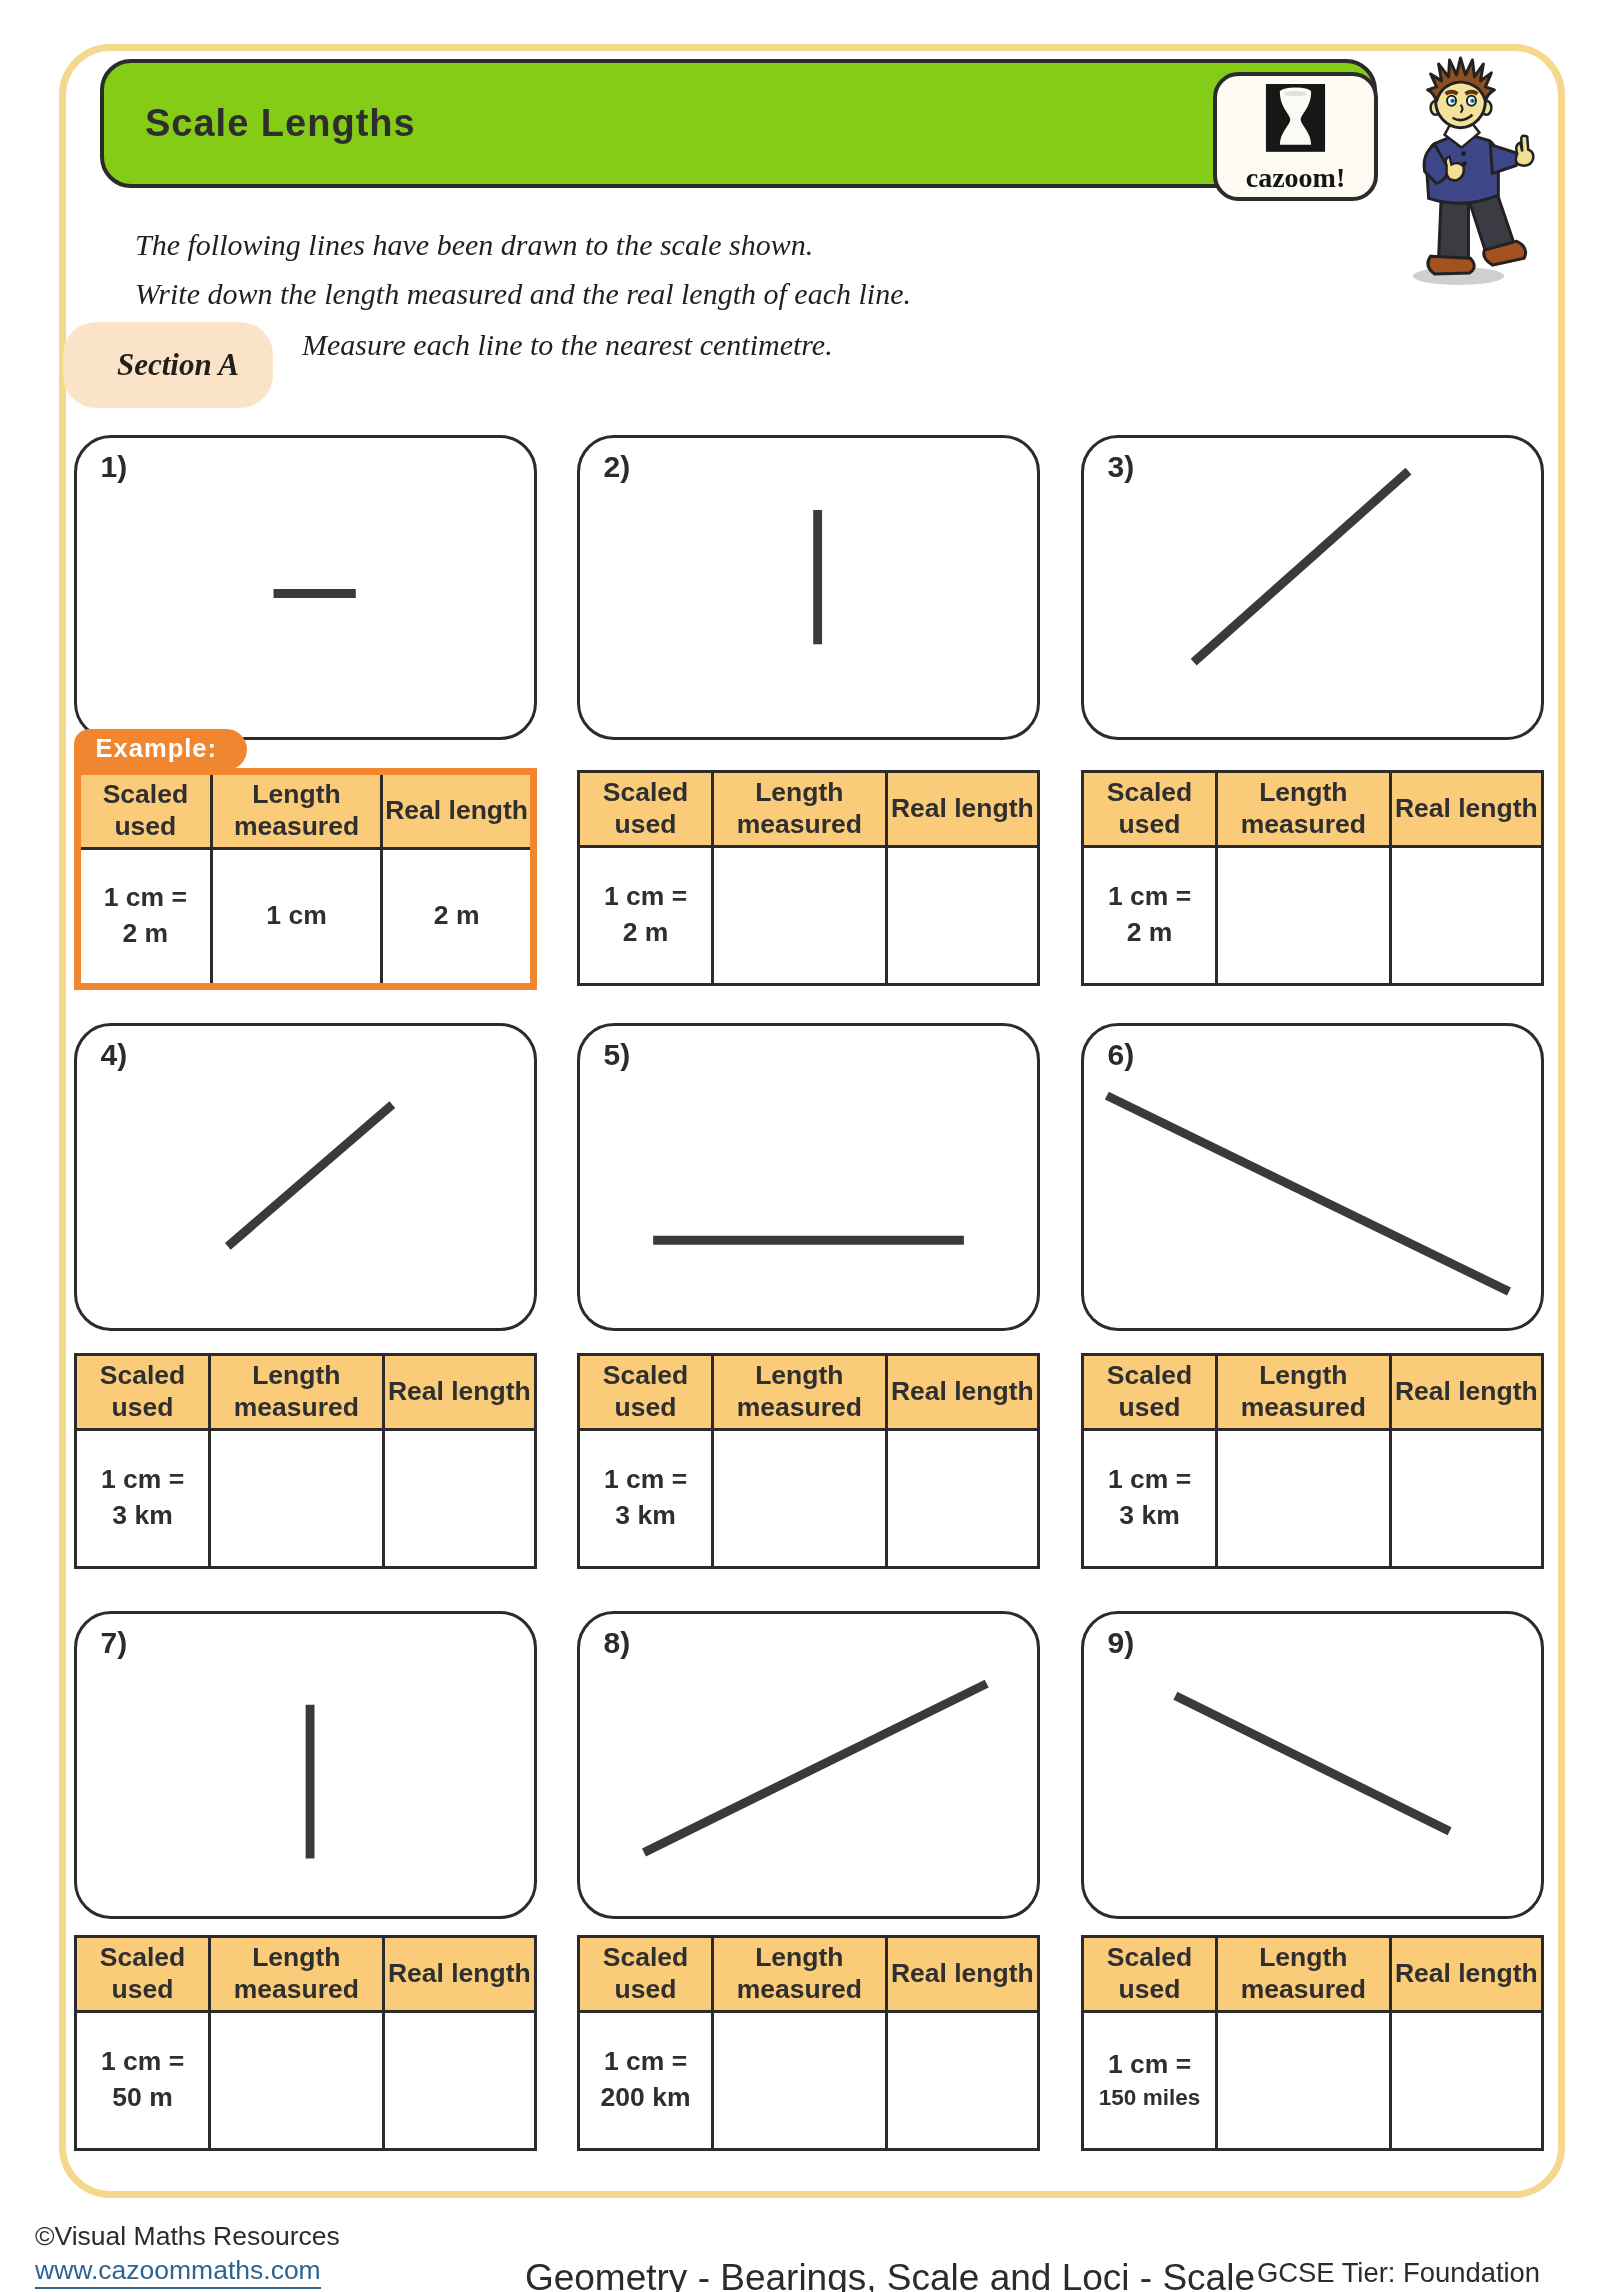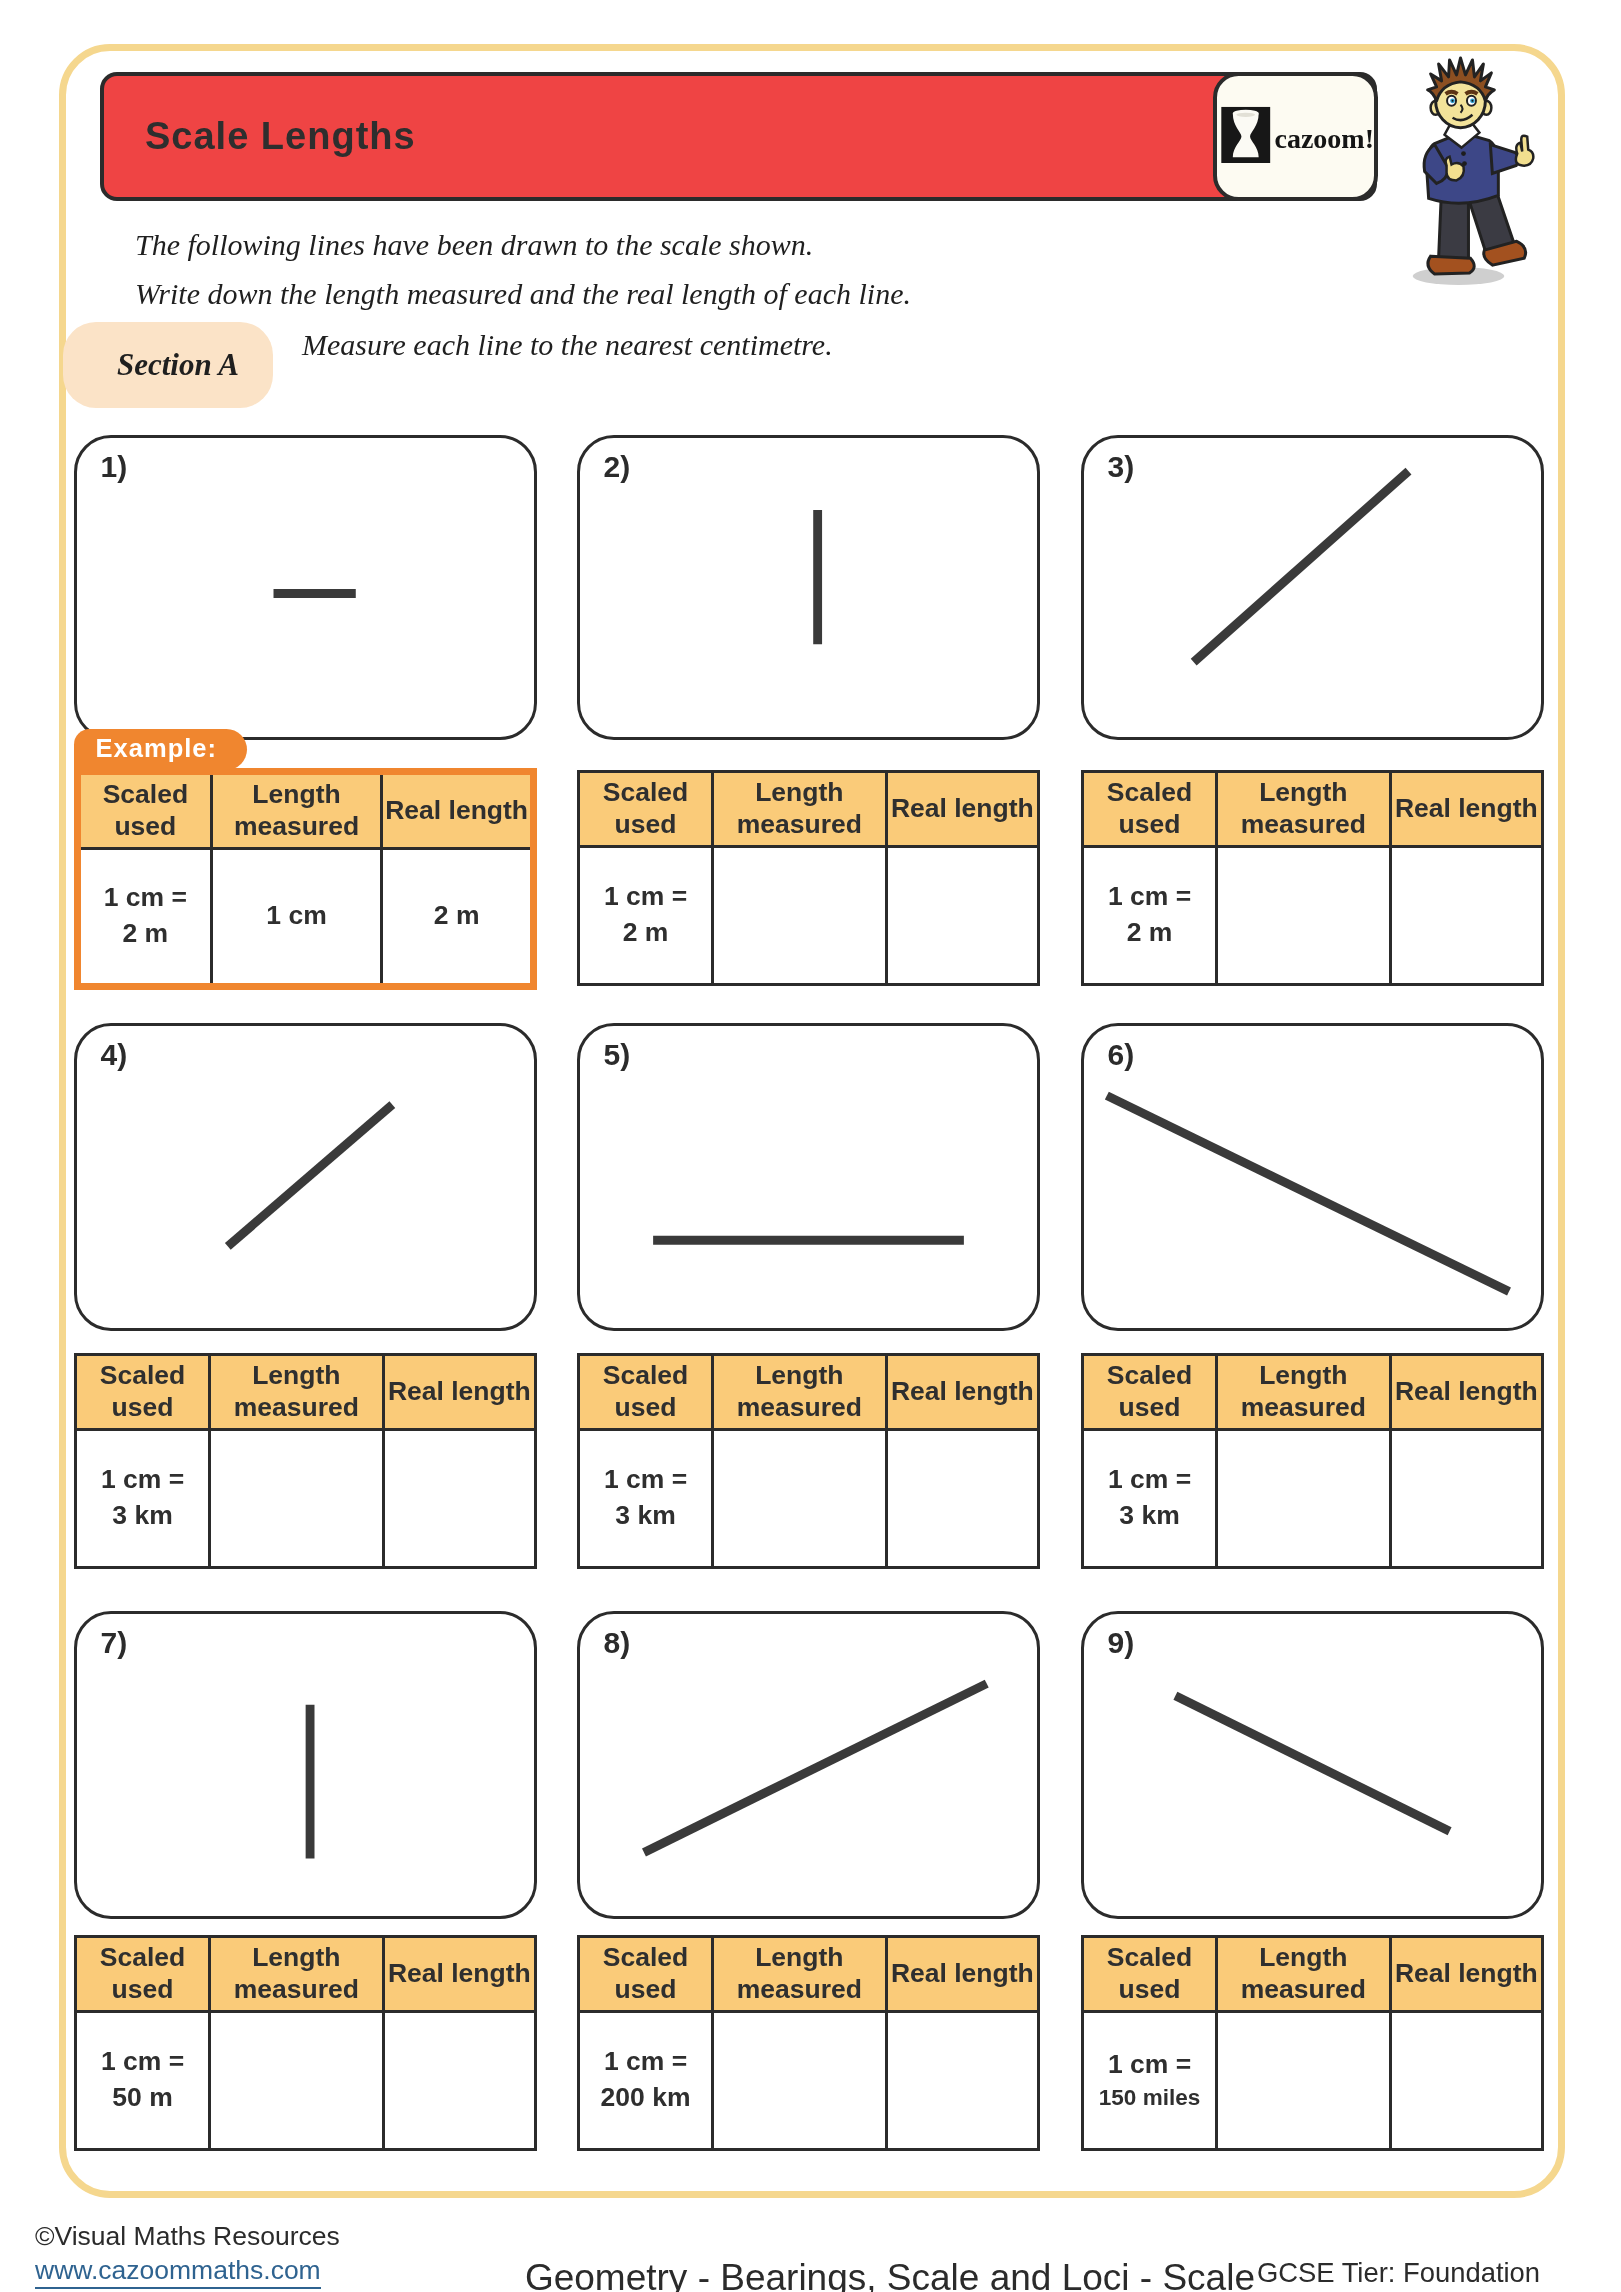--- a/index.html
+++ b/index.html
@@ -5,27 +5,27 @@
   html,body{margin:0;padding:0;background:#fff;}
   #page{position:relative;width:1621px;height:2293px;background:#ffffff;overflow:hidden;
         font-family:"Liberation Sans",sans-serif;color:#2b2b2b;}
   *{box-sizing:border-box;}
 
   
   .gold-frame{position:absolute;left:59px;top:44px;width:1506px;height:2154px;
               border:7.8px solid #F5D78E;border-radius:51px;}
 
   
-  .title-box{position:absolute;left:100px;top:72px;width:1277px;height:129px;
-             background:#ef4444;border:4.9px solid #2b2b2b;border-radius:17px;}
+  .title-box{position:absolute;left:100px;top:59px;width:1277px;height:129px;
+             background:#84cc16;border:4.9px solid #2b2b2b;border-radius:31px;}
   .title-text{position:absolute;left:41px;top:0;height:120px;line-height:120px;
               font-size:38px;font-weight:bold;letter-spacing:1px;color:#2e2e2e;}
   .logo-box{position:absolute;left:1213px;top:72px;width:165px;height:129px;
             background:#FDFBF2;border:4.9px solid #2b2b2b;border-radius:25.5px;
-            display:flex;align-items:center;justify-content:flex-start;padding-top:7.8px;}
+            display:flex;flex-direction:column;align-items:center;justify-content:flex-start;padding-top:7.8px;}
   .logo-text{font-family:"Liberation Serif",serif;font-weight:bold;font-size:28px;color:#151515;margin-top:-2px;}
   .mascot{position:absolute;left:1384px;top:53px;width:155px;height:239px;}
 
   
   .intro{position:absolute;left:135px;top:220px;font-family:"Liberation Serif",serif;
          font-style:italic;font-size:30px;line-height:49px;color:#1f1f1f;}
 
   
   .section-badge{position:absolute;left:63px;top:322px;width:210px;height:86px;background:#FBE3C7;
                  border-radius:33px;text-align:center;}

